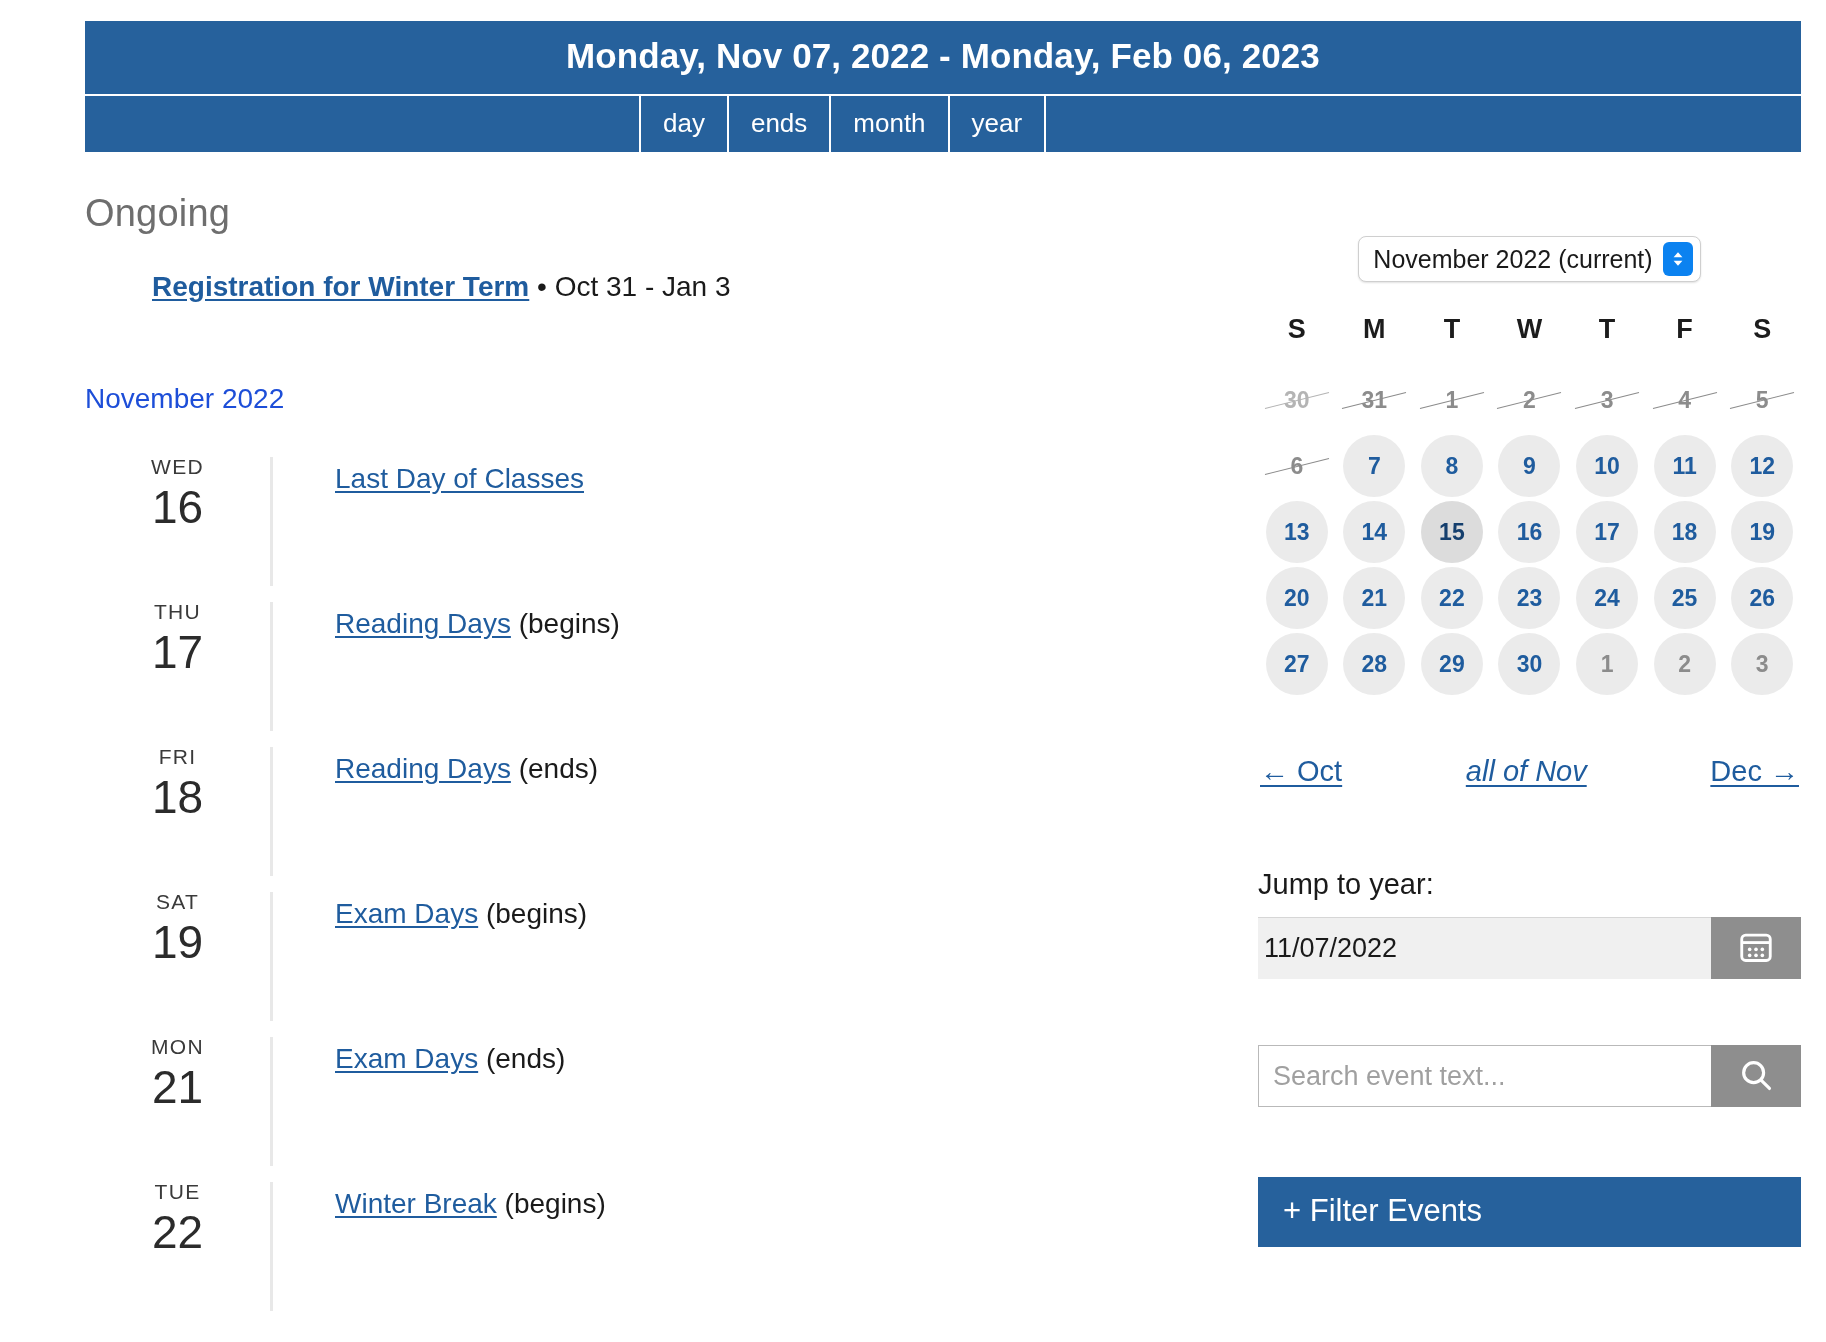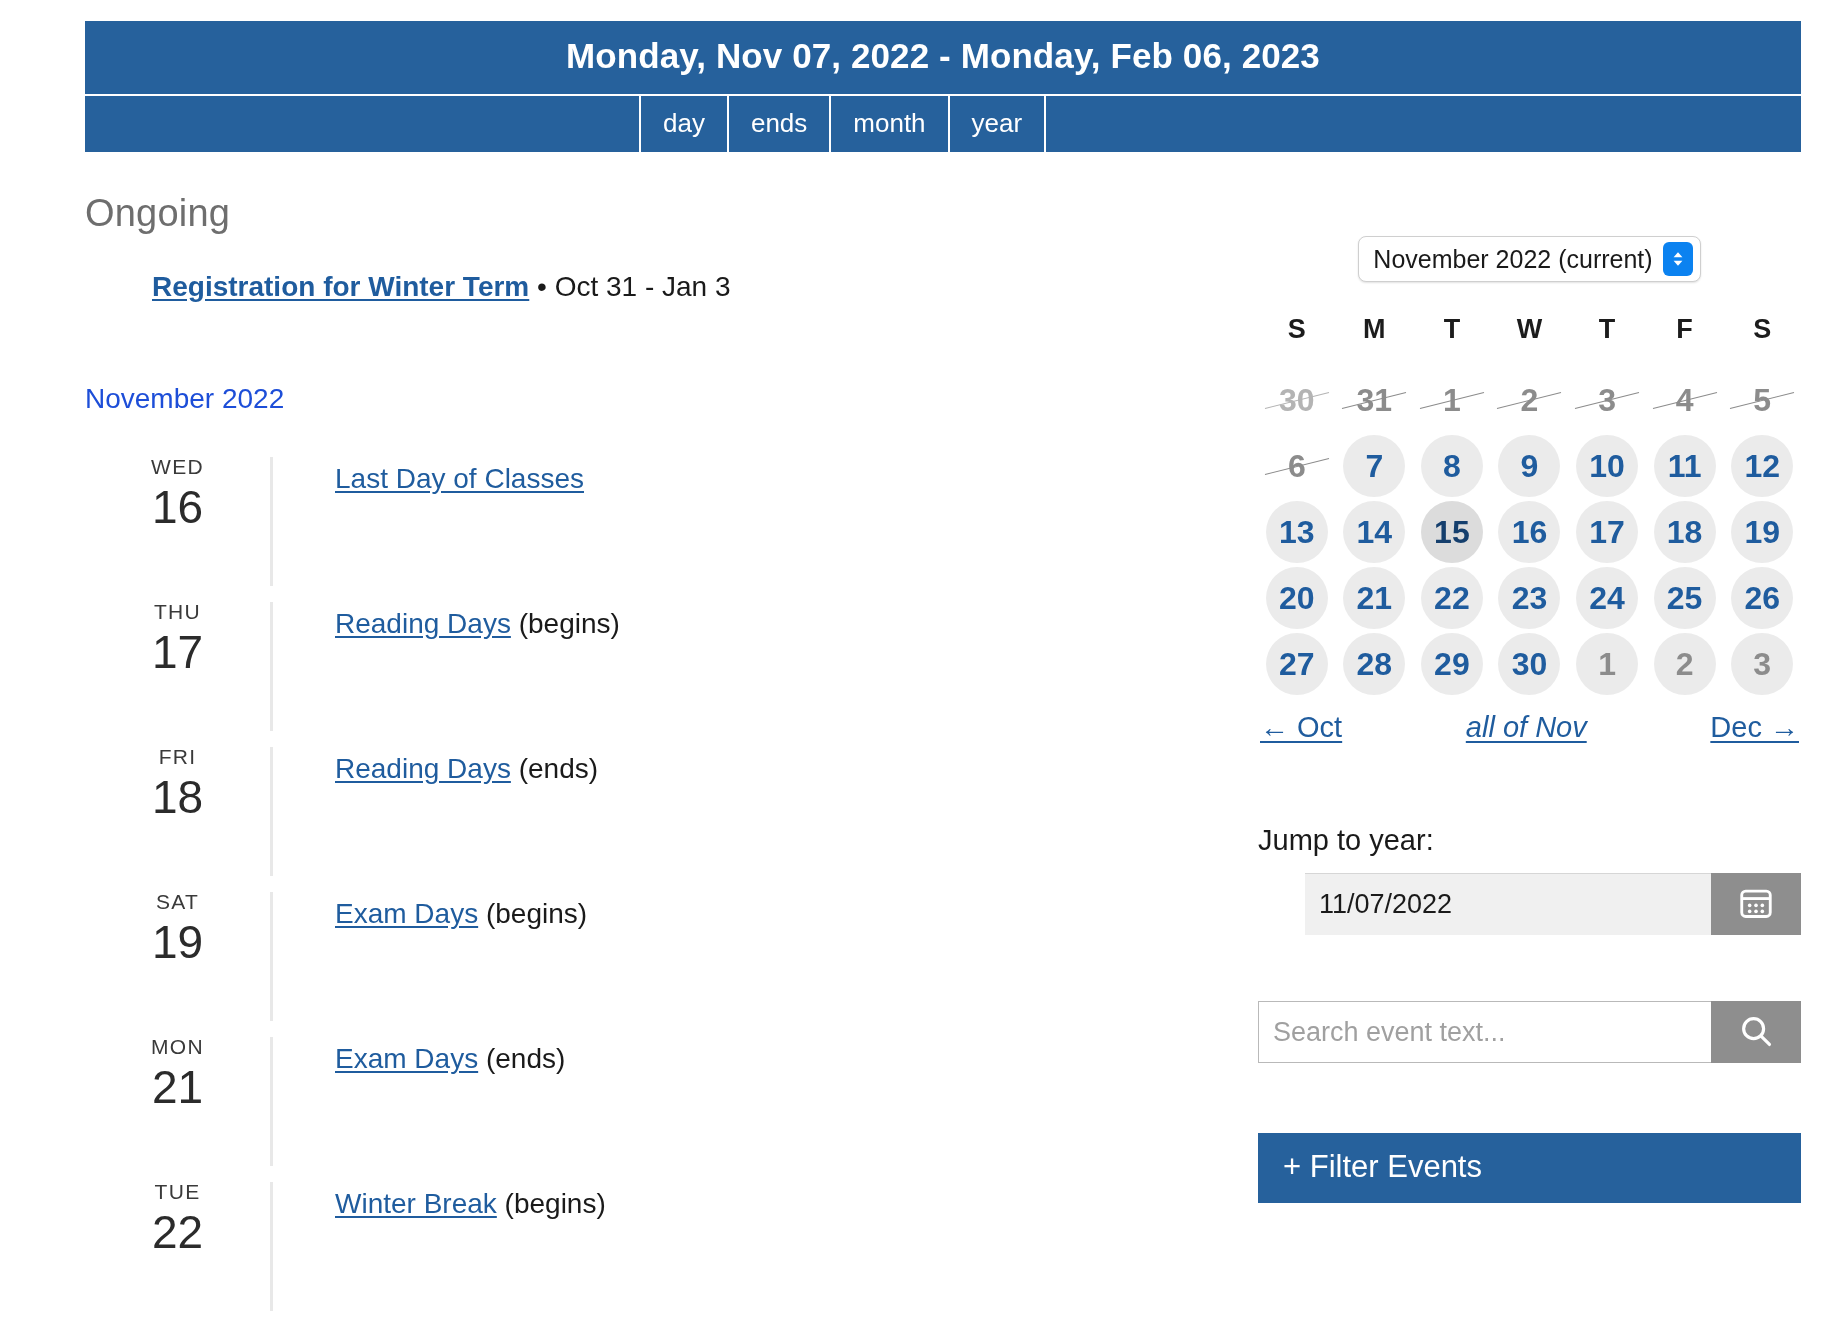--- a/index.html
+++ b/index.html
@@ -210,21 +210,21 @@
     padding: 0;
   }
   .daycell {
     width: 62px;
     height: 62px;
     margin: 0 auto;
     border-radius: 50%;
     display: flex;
     align-items: center;
     justify-content: center;
-    font-size: 32px;
+    font-size: 23px;
     font-weight: 700;
     position: relative;
   }
   .daycell.active {
     background: #ebebeb;
     color: #1f5c9e;
     cursor: pointer;
   }
   .daycell.today {
     background: #dcdcdc;
@@ -260,44 +260,43 @@
     align-items: baseline;
     margin-top: 14px;
     padding: 0 2px;
   }
   .cal-nav a {
     color: #1f5c9e;
     font-size: 29px;
     text-decoration: underline;
     text-underline-offset: 4px;
   }
-  .cal-nav a.mid { font-style: italic; }
+  .cal-nav a.mid { font-style: italic; margin-top: 44px; }
 
   
   .jump-label {
     margin-top: 80px;
     font-size: 29px;
     color: #1a1a1a;
   }
   .jump-row {
     margin-top: 16px;
     display: flex;
     height: 62px;
   }
   .jump-input {
     flex: 1 1 auto;
     background: #f0f0f0;
     border: none;
     border-top: 1px solid #d6d6d6;
     font-family: "Liberation Sans", sans-serif;
     font-size: 27px;
     color: #1a1a1a;
-    padding-left: 14px;
+    padding-left: 6px;
     outline: none;
-    margin-left: 47px;
   }
   .icon-btn {
     flex: 0 0 90px;
     background: #8e8e8e;
     display: flex;
     align-items: center;
     justify-content: center;
     cursor: pointer;
     border: none;
   }

